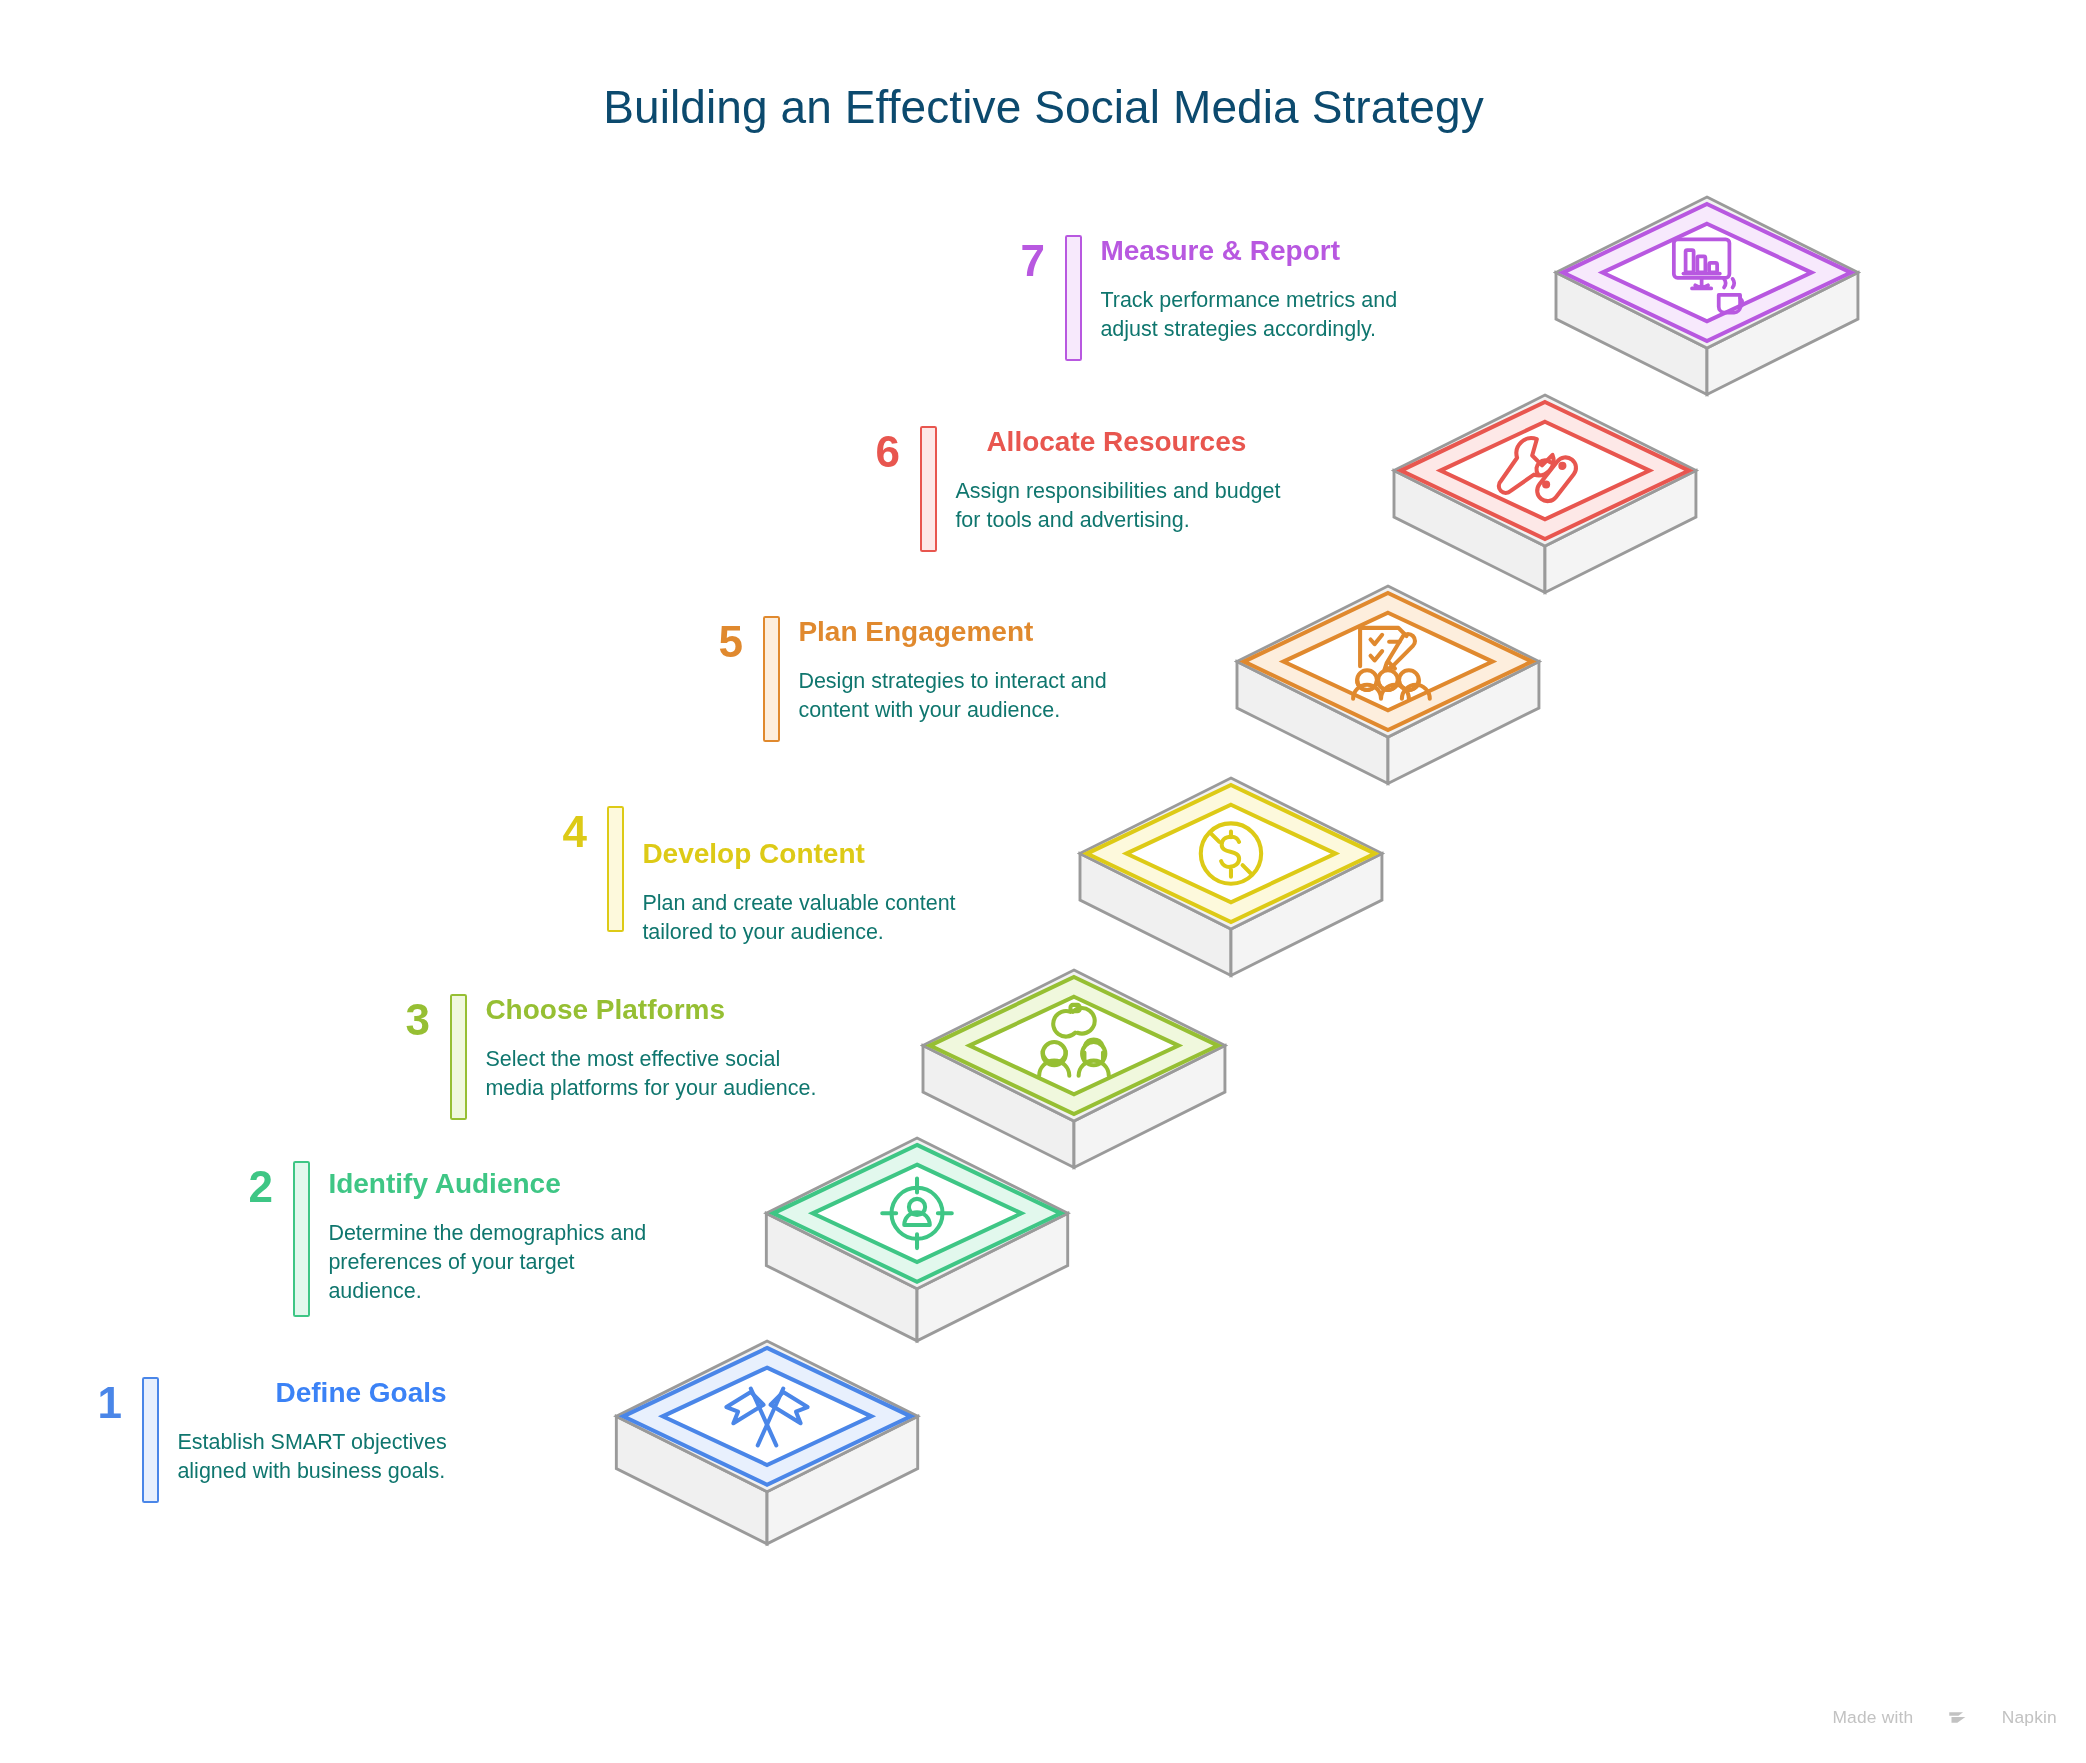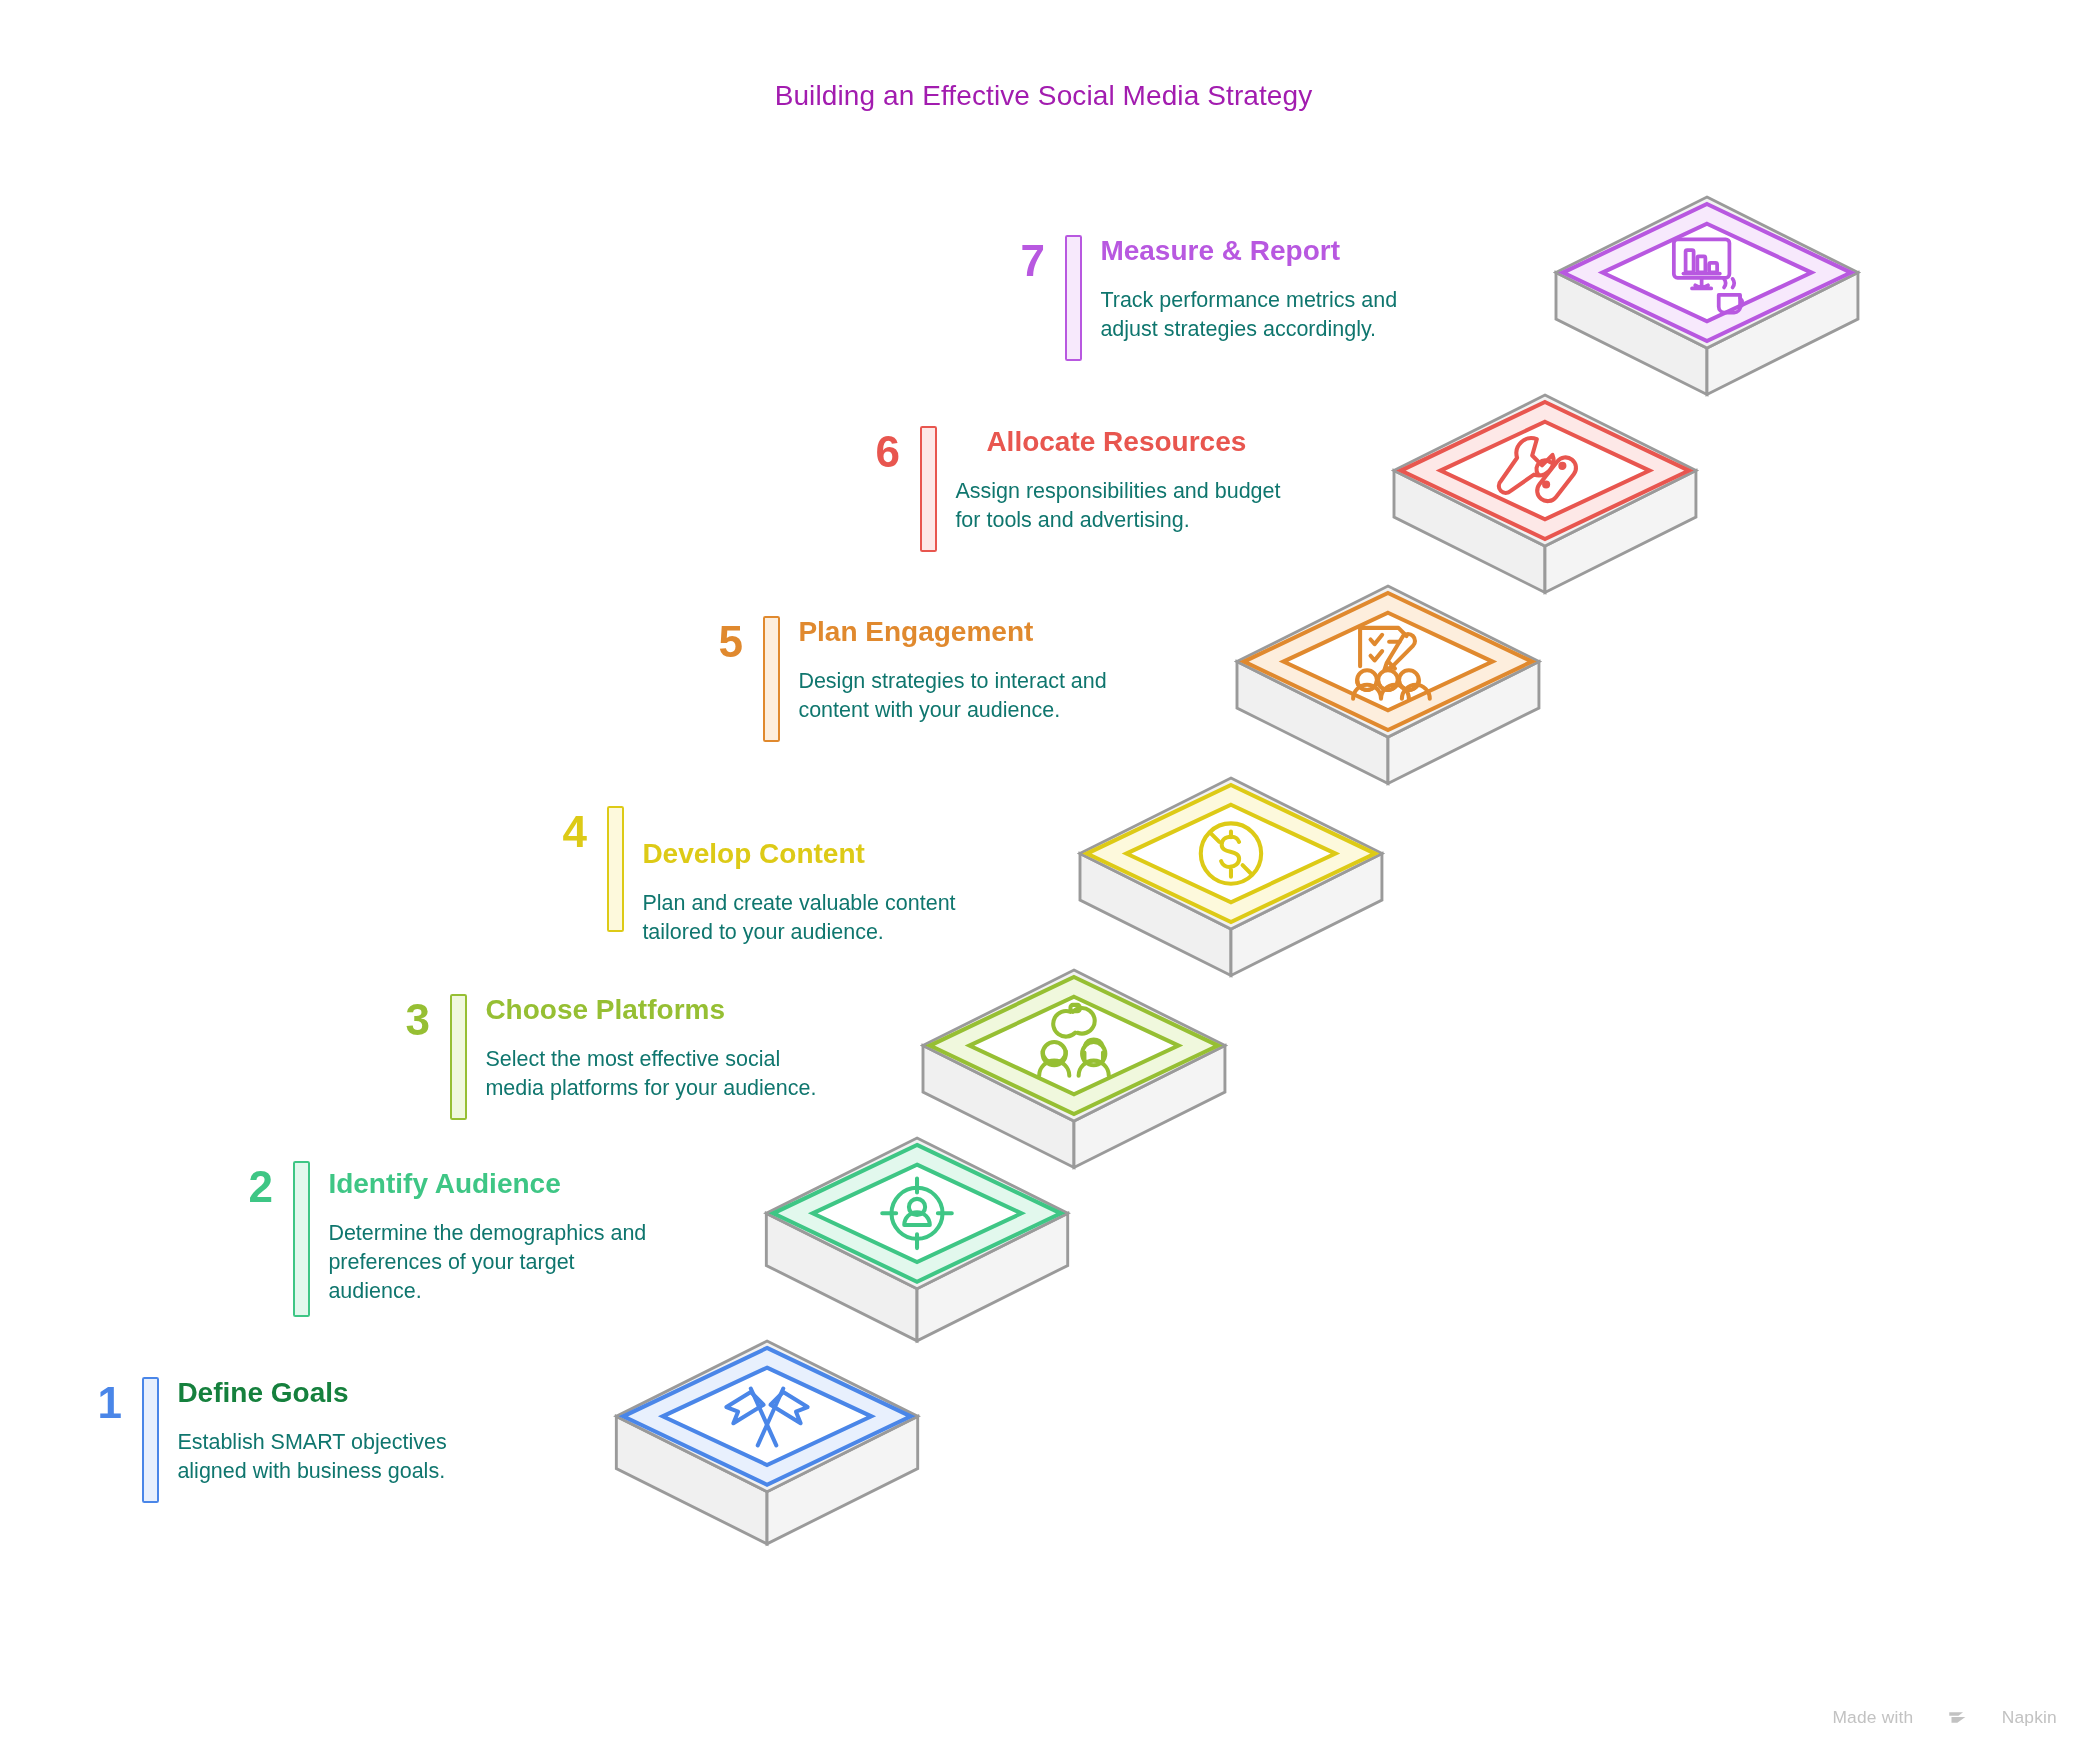--- a/index.html
+++ b/index.html
@@ -7,22 +7,22 @@
     width:2087px;height:1764px;
     background:#ffffff;
     font-family:"Liberation Sans", sans-serif;
     position:relative;
     overflow:hidden;
   }
   #page-title{
     position:absolute;
     top:80px;left:0;width:2087px;
     text-align:center;
-    font-size:28px;
-    color:#a21caf;
+    font-size:46px;
+    color:#0c4a6e;
     font-weight:400;
     letter-spacing:0.1px;
   }
   .stage{position:absolute;inset:0;}
 
   
   .step-block{position:absolute;}
   .step-block svg{display:block;overflow:visible;}
 
   
@@ -254,21 +254,21 @@
       <div class="step-desc">Determine the demographics and
 preferences of your target
 audience.</div>
     </div>
   </div>
 
   <div class="step-text" style="left:58px;top:1377px;">
     <div class="step-num" style="color:#4a86e8;">1</div>
     <div class="step-bar" style="height:122px;border-color:#4a86e8;background:#e8f0fd;"></div>
     <div class="step-body">
-      <div class="step-title" style="color:#15803d;">Define Goals</div>
+      <div class="step-title" style="color:#3b82f6;text-align:right;">Define Goals</div>
       <div class="step-desc">Establish SMART objectives
 aligned with business goals.</div>
     </div>
   </div>
 
 </div>
 
 <div id="watermark">
   <span>Made with</span>
   <span class="wm-logo">

